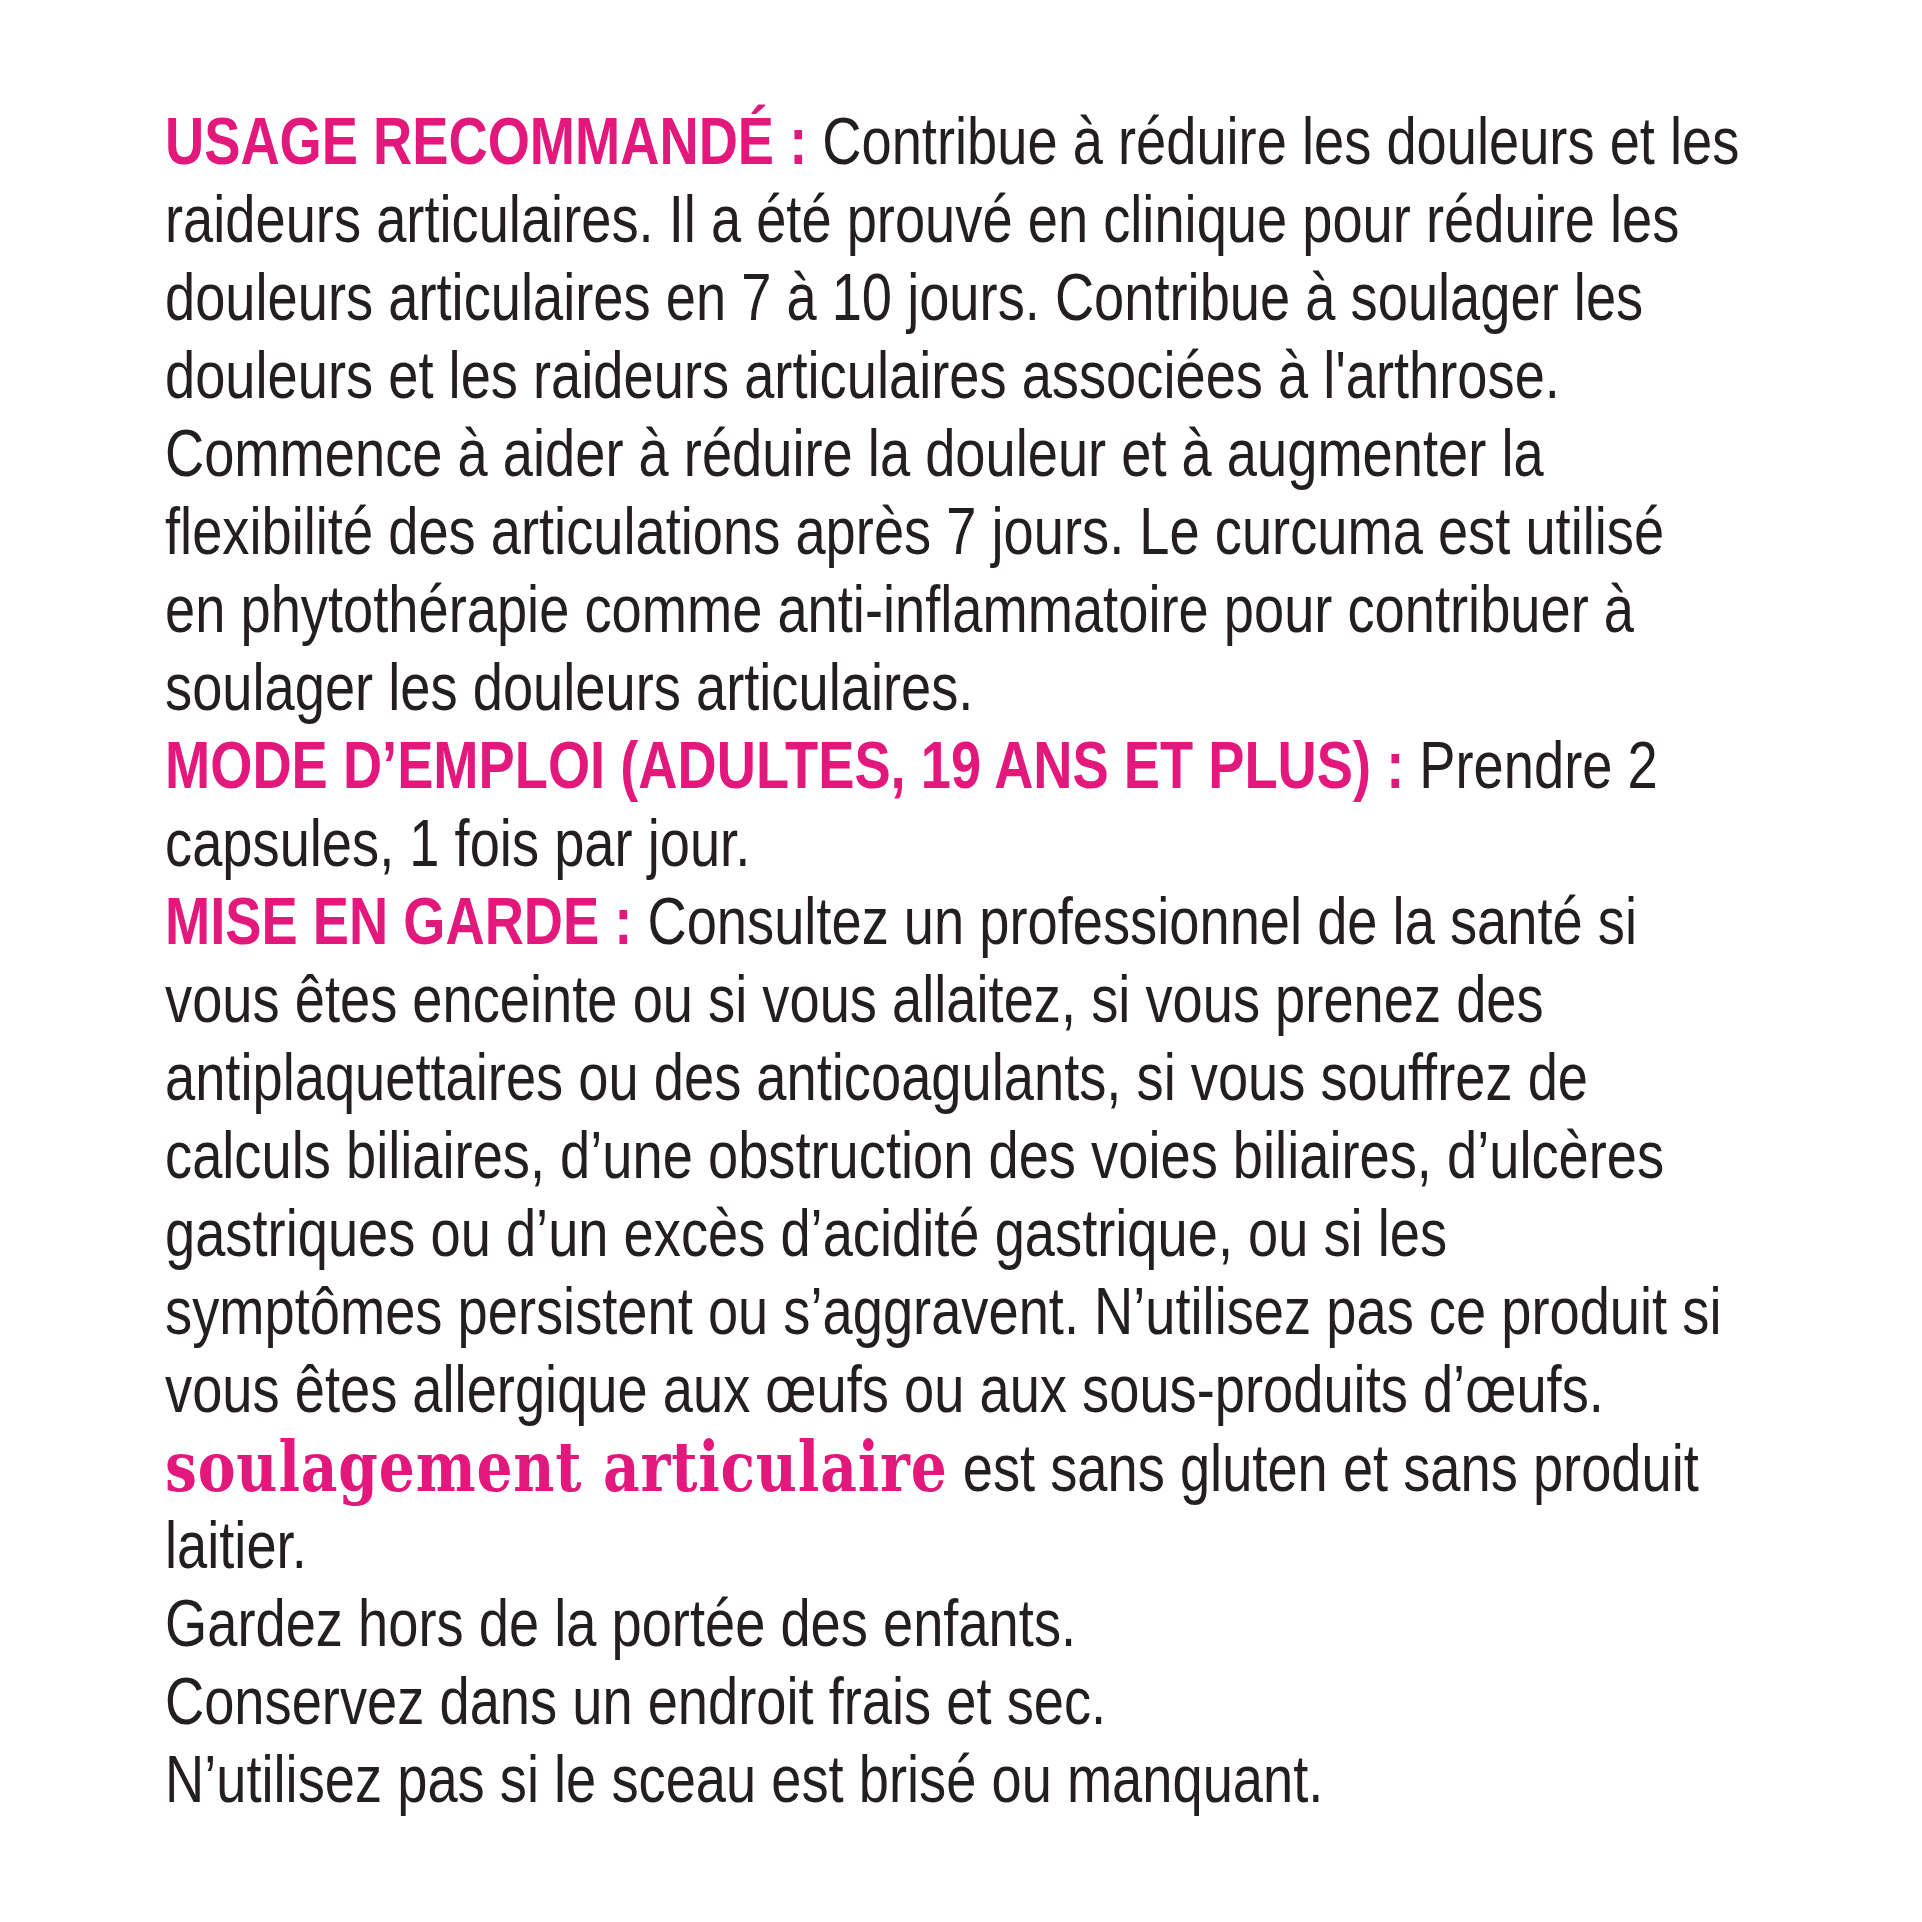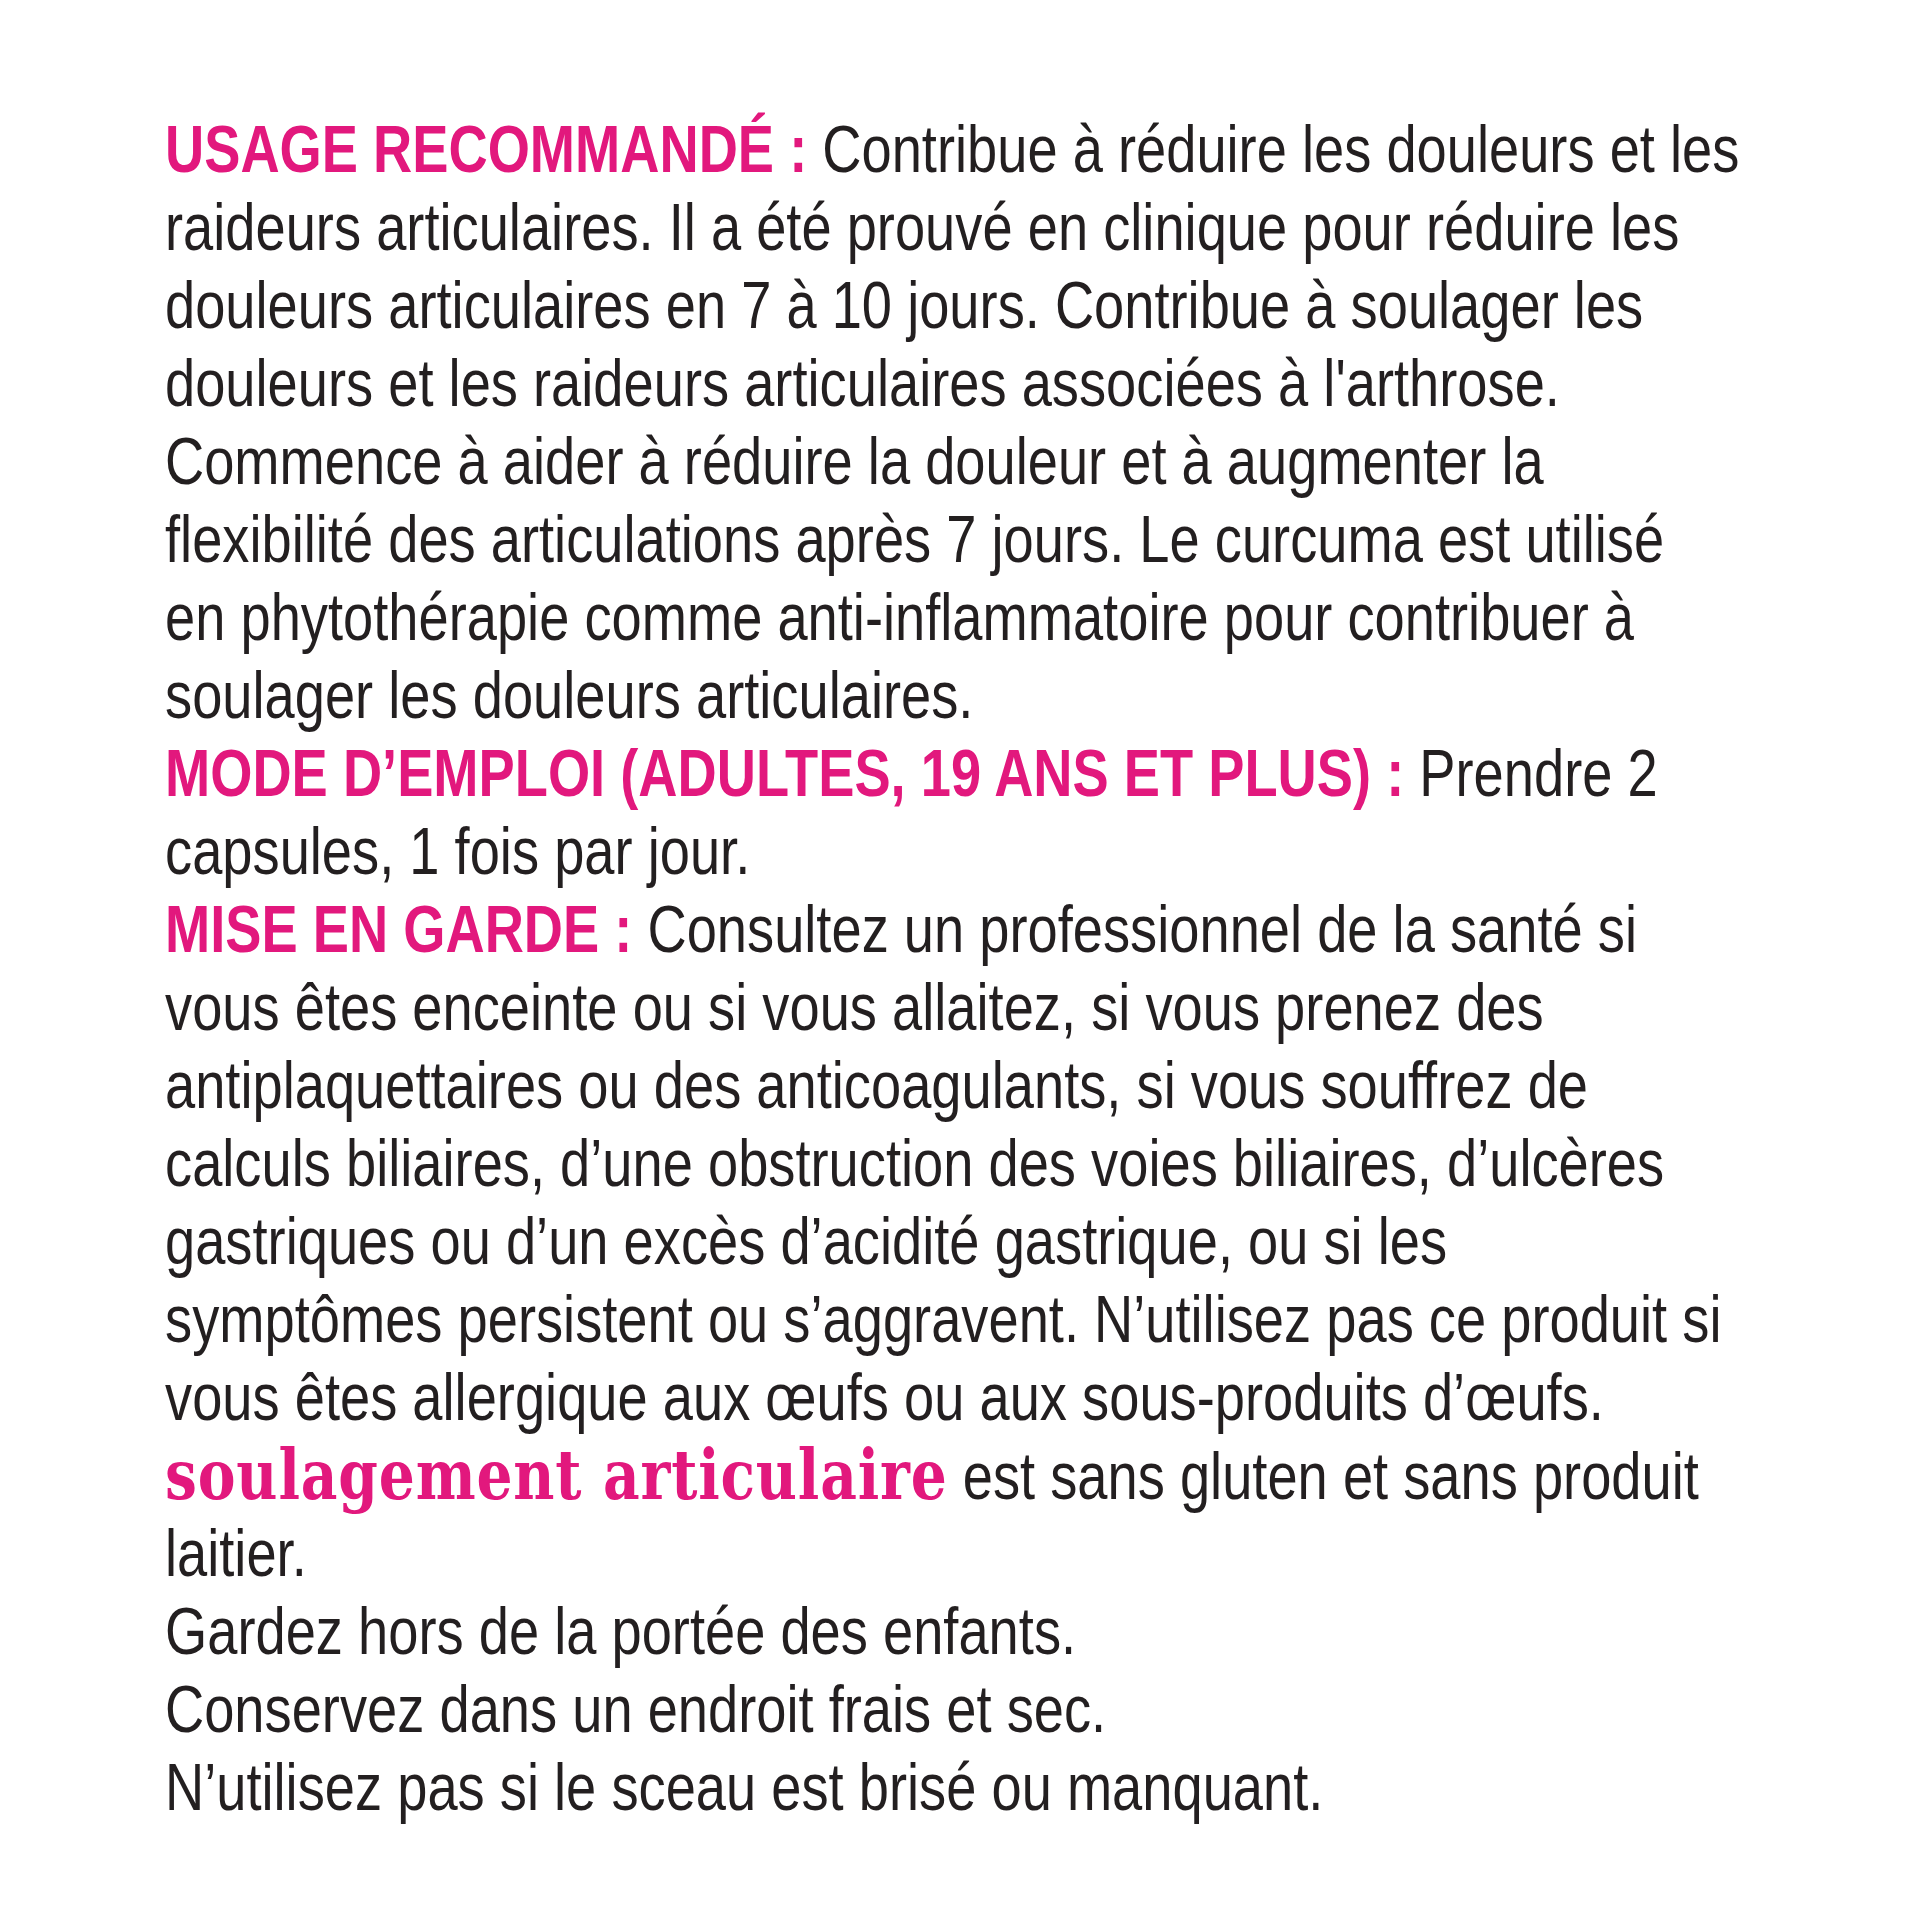--- a/index.html
+++ b/index.html
@@ -10,21 +10,21 @@
   html,body{
     margin:0;
     padding:0;
     width:1922px;
     height:1922px;
     background:var(--bg);
     overflow:hidden;
   }
   .label-sheet{
     position:absolute;
-    left:0; top:8px;
+    left:0; top:0;
     width:1922px;
     height:1840px;
     background:var(--bg);
   }
   .label-text-block{
     position:absolute;
     left:165px;
     top:102px;
     transform:scaleX(0.81);
     transform-origin:0 0;

